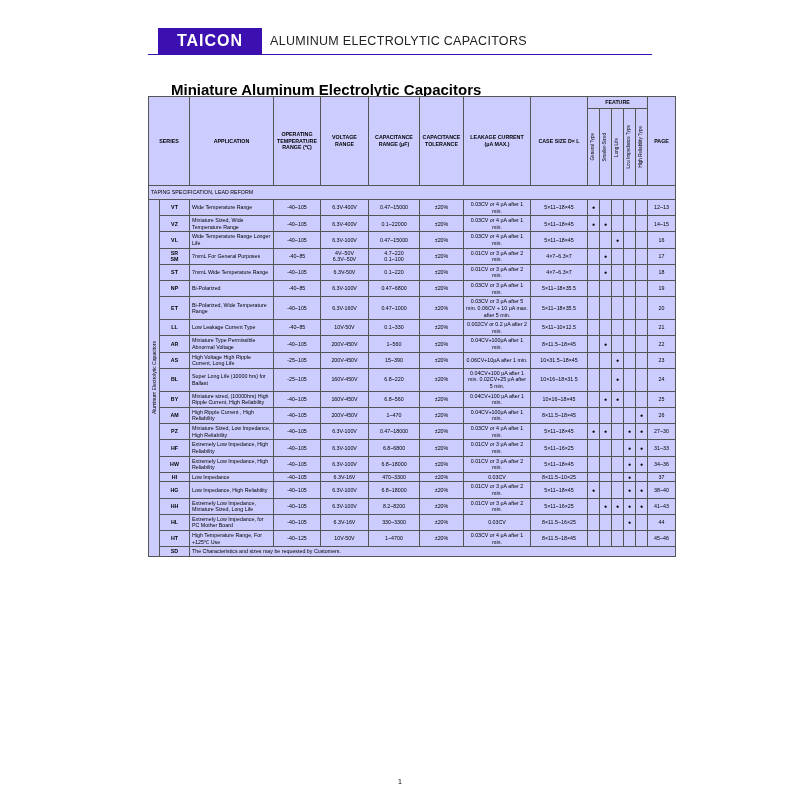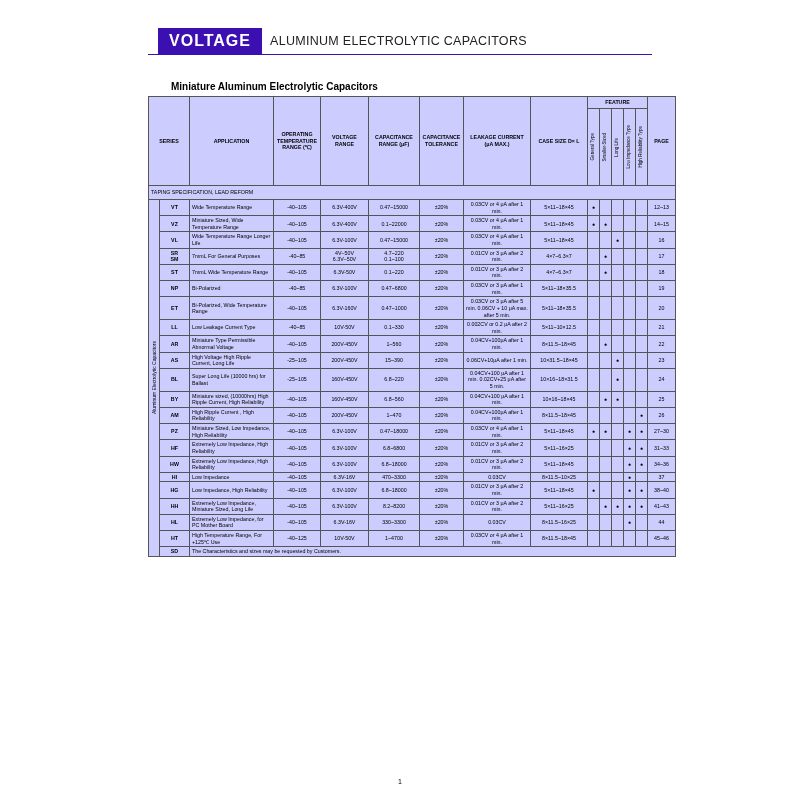--- a/index.html
+++ b/index.html
@@ -27,21 +27,21 @@
   .header-title{
     position:absolute;left:270px;top:20px;
     font-size:12.5px;color:#222;letter-spacing:.3px;
   }
   .header-rule{
     position:absolute;left:148px;top:54px;width:504px;height:1px;background:#3b0fb0;
   }
 
   
   .section-title{
-    position:absolute;left:152px;top:81px;font-size:10px;font-weight:bold;padding-left:19px;
+    position:absolute;left:152px;top:81px;font-size:15px;font-weight:bold;padding-left:19px;
   }
 
   
   .tbl-wrap{position:absolute;left:148px;top:96px;}
   table.main{
     border-collapse:collapse;
     table-layout:fixed;
     width:504px;
     background:#ccccff;
   }
@@ -84,21 +84,21 @@
     position:absolute;left:0;top:778px;width:800px;text-align:center;font-size:7px;
   }
 </style>
 </head>
 <body>
 
 <div class="page">
 
   <div class="header">
     <div class="logo-box">
-      <span class="logo-text">VOLTAGE</span>
+      <span class="logo-text">TAICON</span>
     </div>
     <div class="header-title">ALUMINUM ELECTROLYTIC CAPACITORS</div>
   </div>
   <div class="header-rule"></div>
 
   <div class="section-title">Miniature Aluminum Electrolytic Capacitors</div>
 
   <div class="tbl-wrap">
     <table class="main">
       <colgroup>

